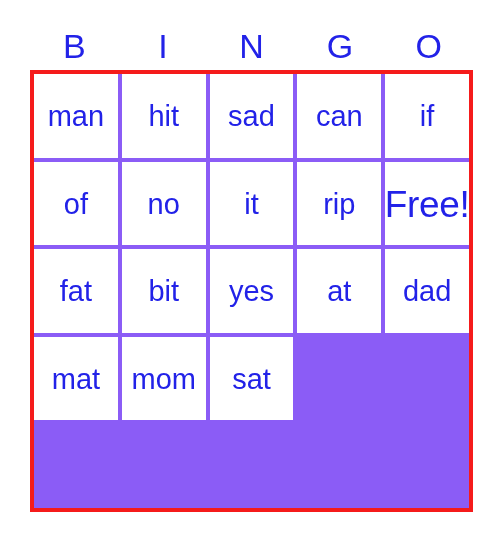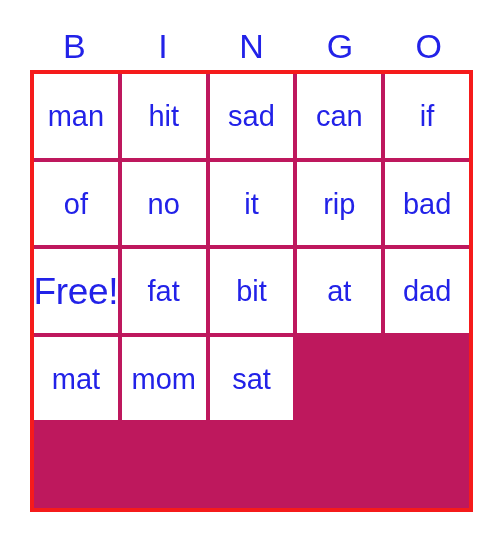--- a/index.html
+++ b/index.html
@@ -51,21 +51,21 @@
     position: absolute;
     left: 30px;
     top: 70px;
     width: 443px;
     height: 442px;
     box-sizing: border-box;
     border: 4px solid #f51b1b;
     display: grid;
     grid-template-columns: repeat(5, 1fr);
     grid-template-rows: repeat(5, 1fr);
-    background: #be185d;
+    background: #8b5cf6;
     gap: 4px;
   }
 
   .cell {
     background: #ffffff;
     display: flex;
     align-items: center;
     justify-content: center;
     overflow: hidden;
     position: relative;
@@ -123,33 +123,33 @@
       </div>
     <div class="cell">
         <span class="cell-text">no</span>
       </div>
     <div class="cell">
         <span class="cell-text">it</span>
       </div>
     <div class="cell">
         <span class="cell-text">rip</span>
       </div>
-    <div class="cell">
-        <span class="cell-text">bad</span>
-      </div>
 
     <div class="cell">
         <span class="cell-text len5">Free!</span>
       </div>
 
     <div class="cell">
         <span class="cell-text">fat</span>
       </div>
     <div class="cell">
         <span class="cell-text">bit</span>
+      </div>
+    <div class="cell">
+        <span class="cell-text">yes</span>
       </div>
     <div class="cell">
         <span class="cell-text">at</span>
       </div>
     <div class="cell">
         <span class="cell-text">dad</span>
       </div>
 
     <div class="cell">
         <span class="cell-text">mat</span>

